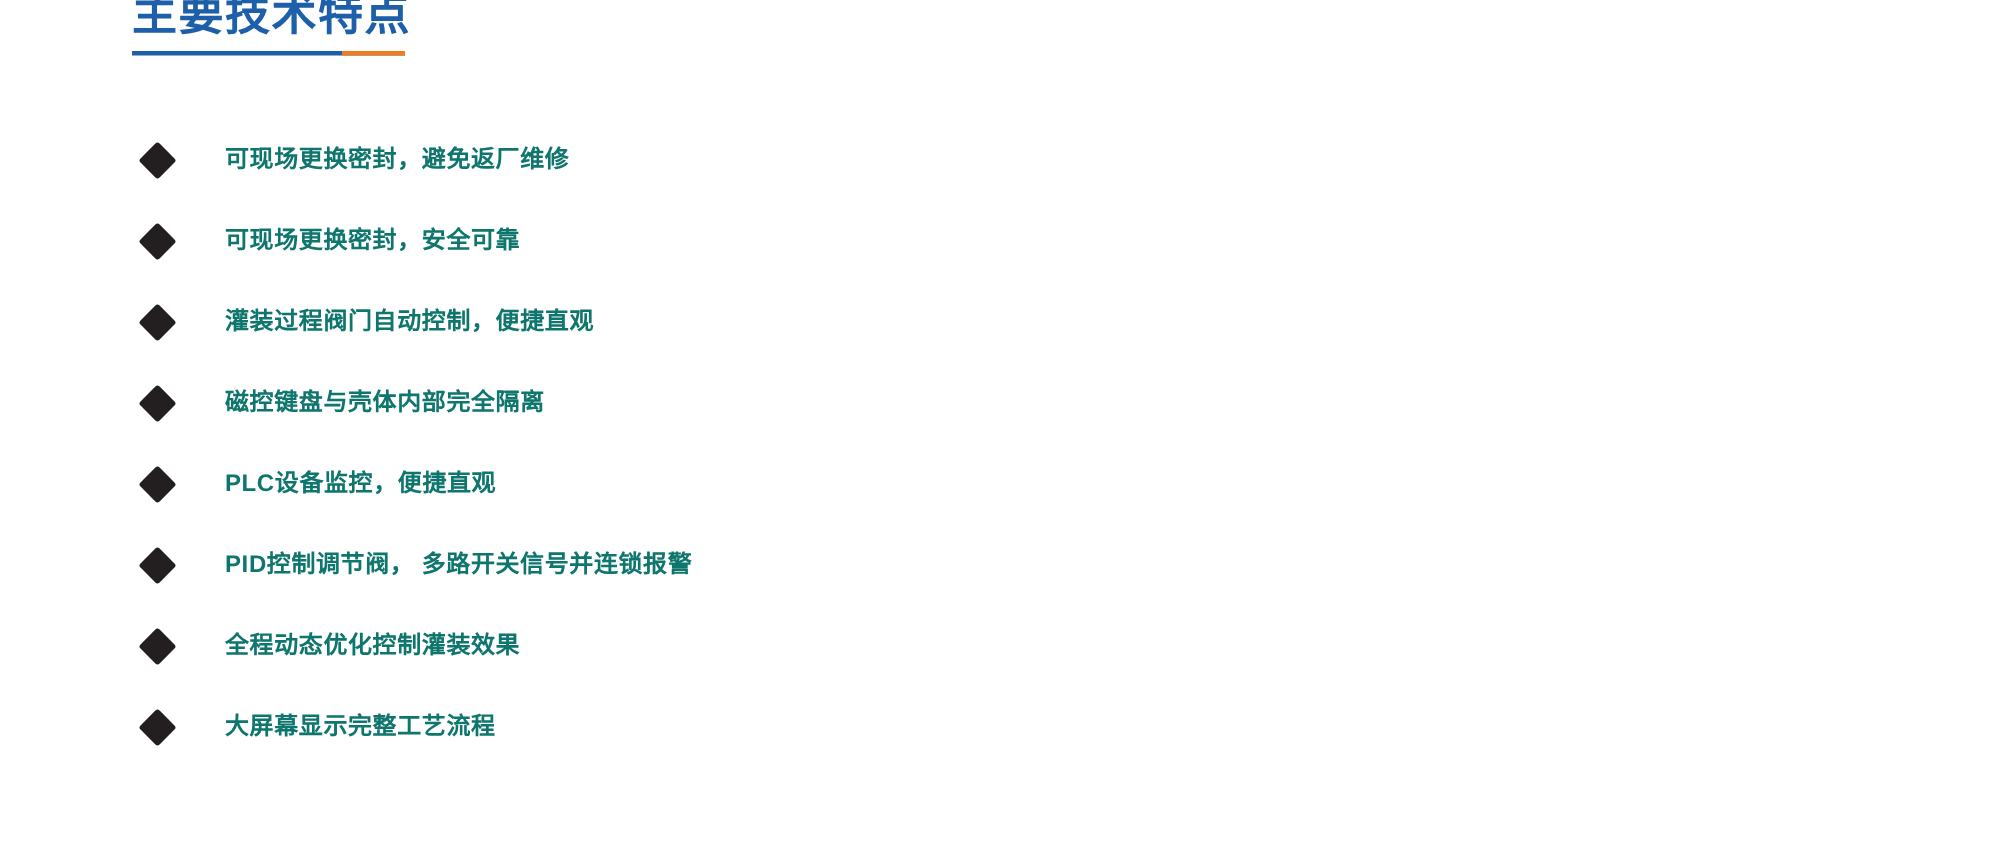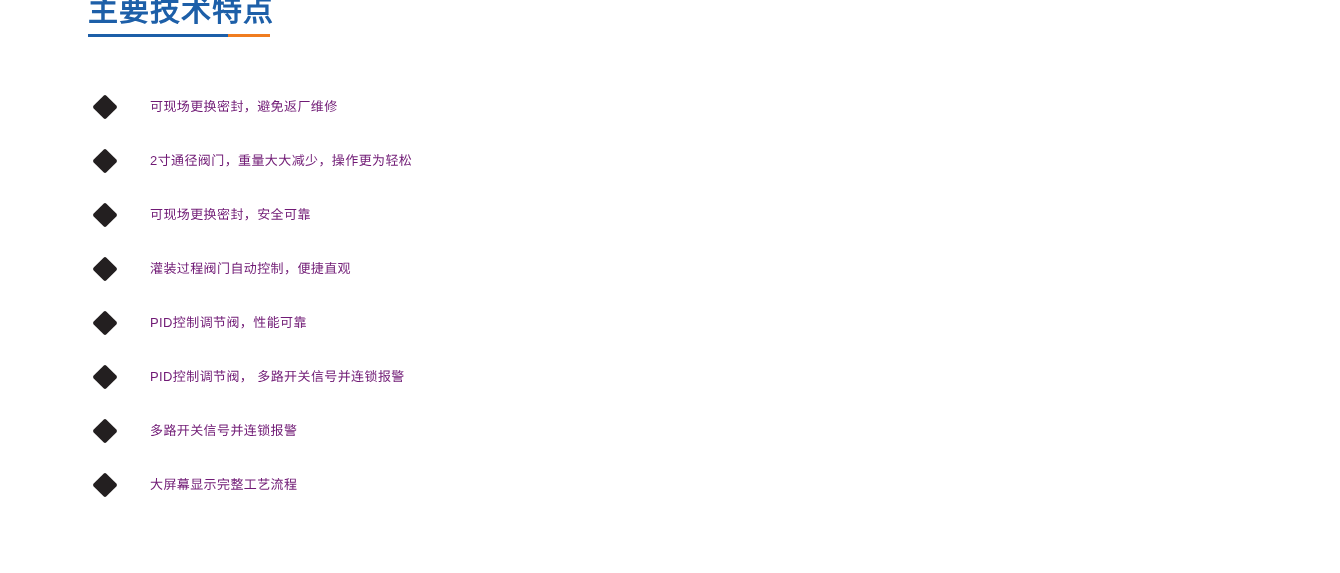--- a/index.html
+++ b/index.html
@@ -68,25 +68,26 @@
     flex: 0 0 auto;
     width: 18px;
     height: 18px;
     margin-right: 36px;
     background: #231f20;
     transform: rotate(45deg);
     border-radius: 2px;
   }
   .bullet-text {
     flex: 1 1 auto;
-    font-size: 13px;
+    font-size: 16px;
     line-height: 30px;
-    color: #701a75;
+    color: #0f766e;
     letter-spacing: 0.4px;
     white-space: nowrap;
+    font-weight: bold;
   }
 </style>
 </head>
 <body>
 
 <div class="slide">
 
   <div class="heading-block">
     <div class="heading-title">主要技术特点</div>
     <div class="heading-rule">
@@ -94,49 +95,49 @@
     </div>
   </div>
 
   <div class="bullet-list">
 
     <div class="bullet-item">
       <span class="bullet-marker"></span>
       <span class="bullet-text">可现场更换密封，避免返厂维修</span>
     </div>
 
-    <div class="bullet-item">
-      <span class="bullet-marker"></span>
-      <span class="bullet-text">2寸通径阀门，重量大大减少，操作更为轻松</span>
-    </div>
 
     <div class="bullet-item">
       <span class="bullet-marker"></span>
       <span class="bullet-text">可现场更换密封，安全可靠</span>
     </div>
 
     <div class="bullet-item">
       <span class="bullet-marker"></span>
       <span class="bullet-text">灌装过程阀门自动控制，便捷直观</span>
     </div>
 
+    <div class="bullet-item">
+      <span class="bullet-marker"></span>
+      <span class="bullet-text">磁控键盘与壳体内部完全隔离</span>
+    </div>
 
     <div class="bullet-item">
       <span class="bullet-marker"></span>
-      <span class="bullet-text">PID控制调节阀，性能可靠</span>
+      <span class="bullet-text">PLC设备监控，便捷直观</span>
     </div>
 
     <div class="bullet-item">
       <span class="bullet-marker"></span>
       <span class="bullet-text">PID控制调节阀， 多路开关信号并连锁报警</span>
     </div>
 
     <div class="bullet-item">
       <span class="bullet-marker"></span>
-      <span class="bullet-text">多路开关信号并连锁报警</span>
+      <span class="bullet-text">全程动态优化控制灌装效果</span>
     </div>
 
     <div class="bullet-item">
       <span class="bullet-marker"></span>
       <span class="bullet-text">大屏幕显示完整工艺流程</span>
     </div>
 
   </div>
 </div>
 

